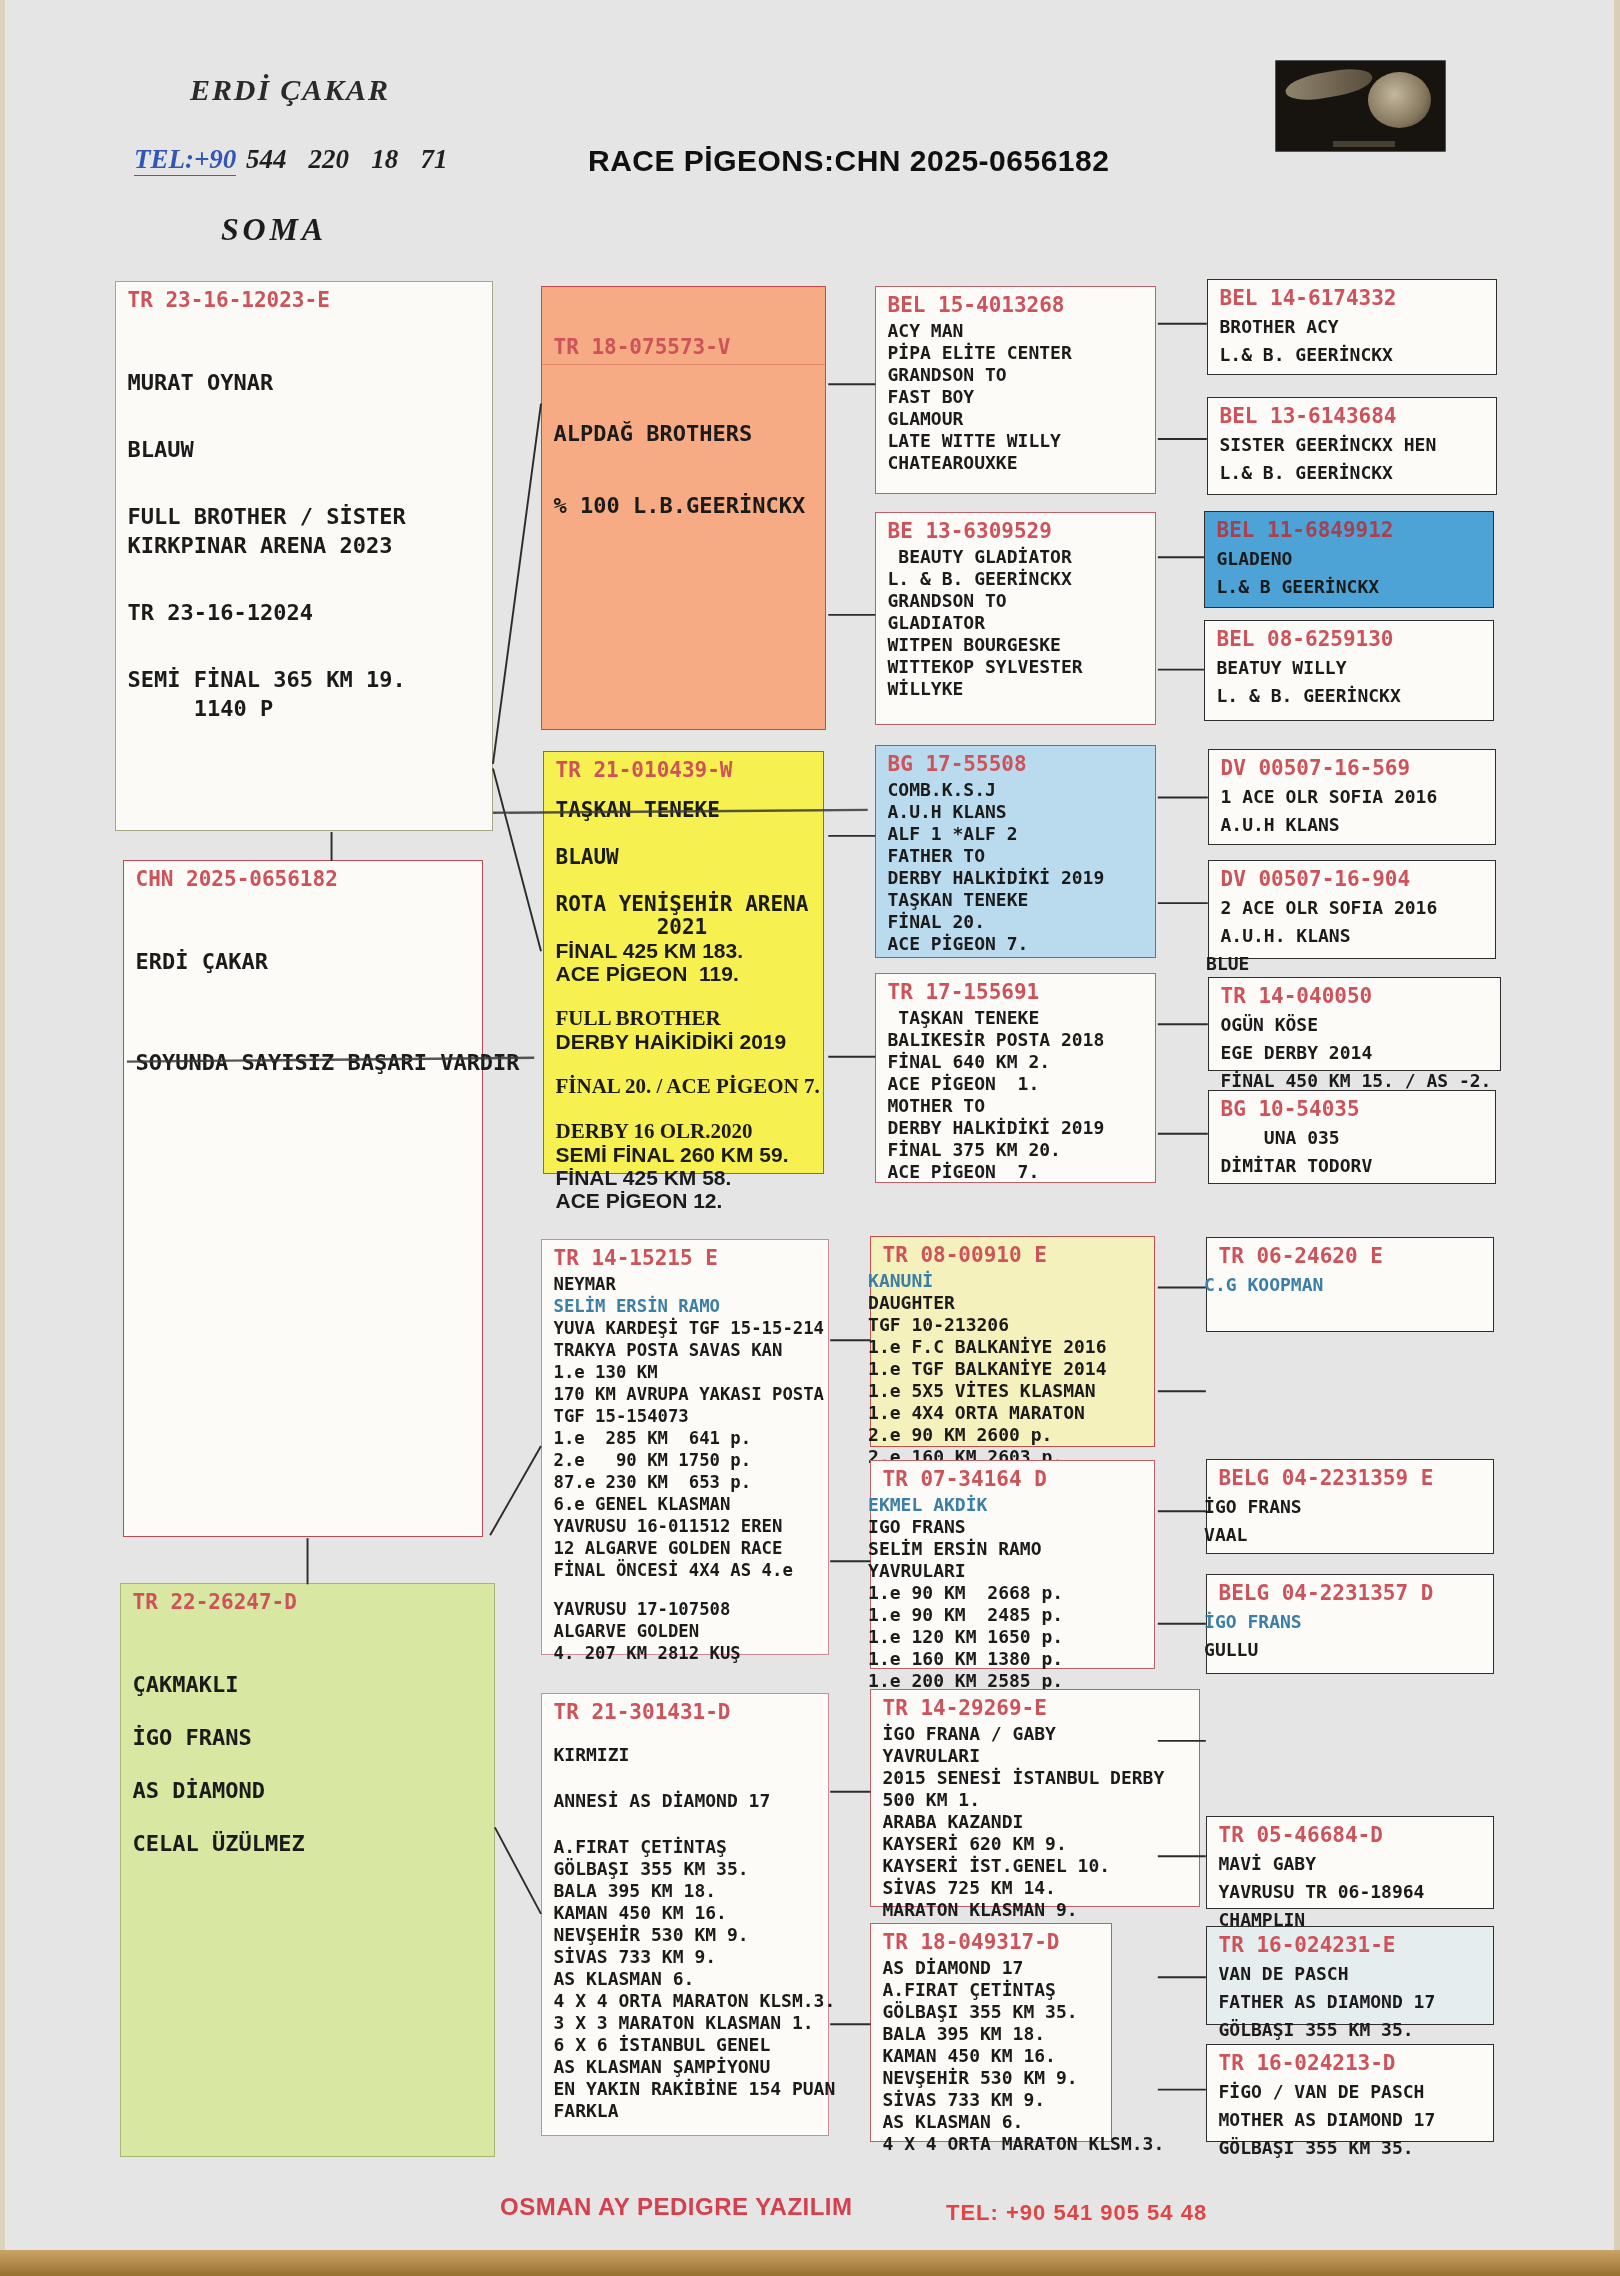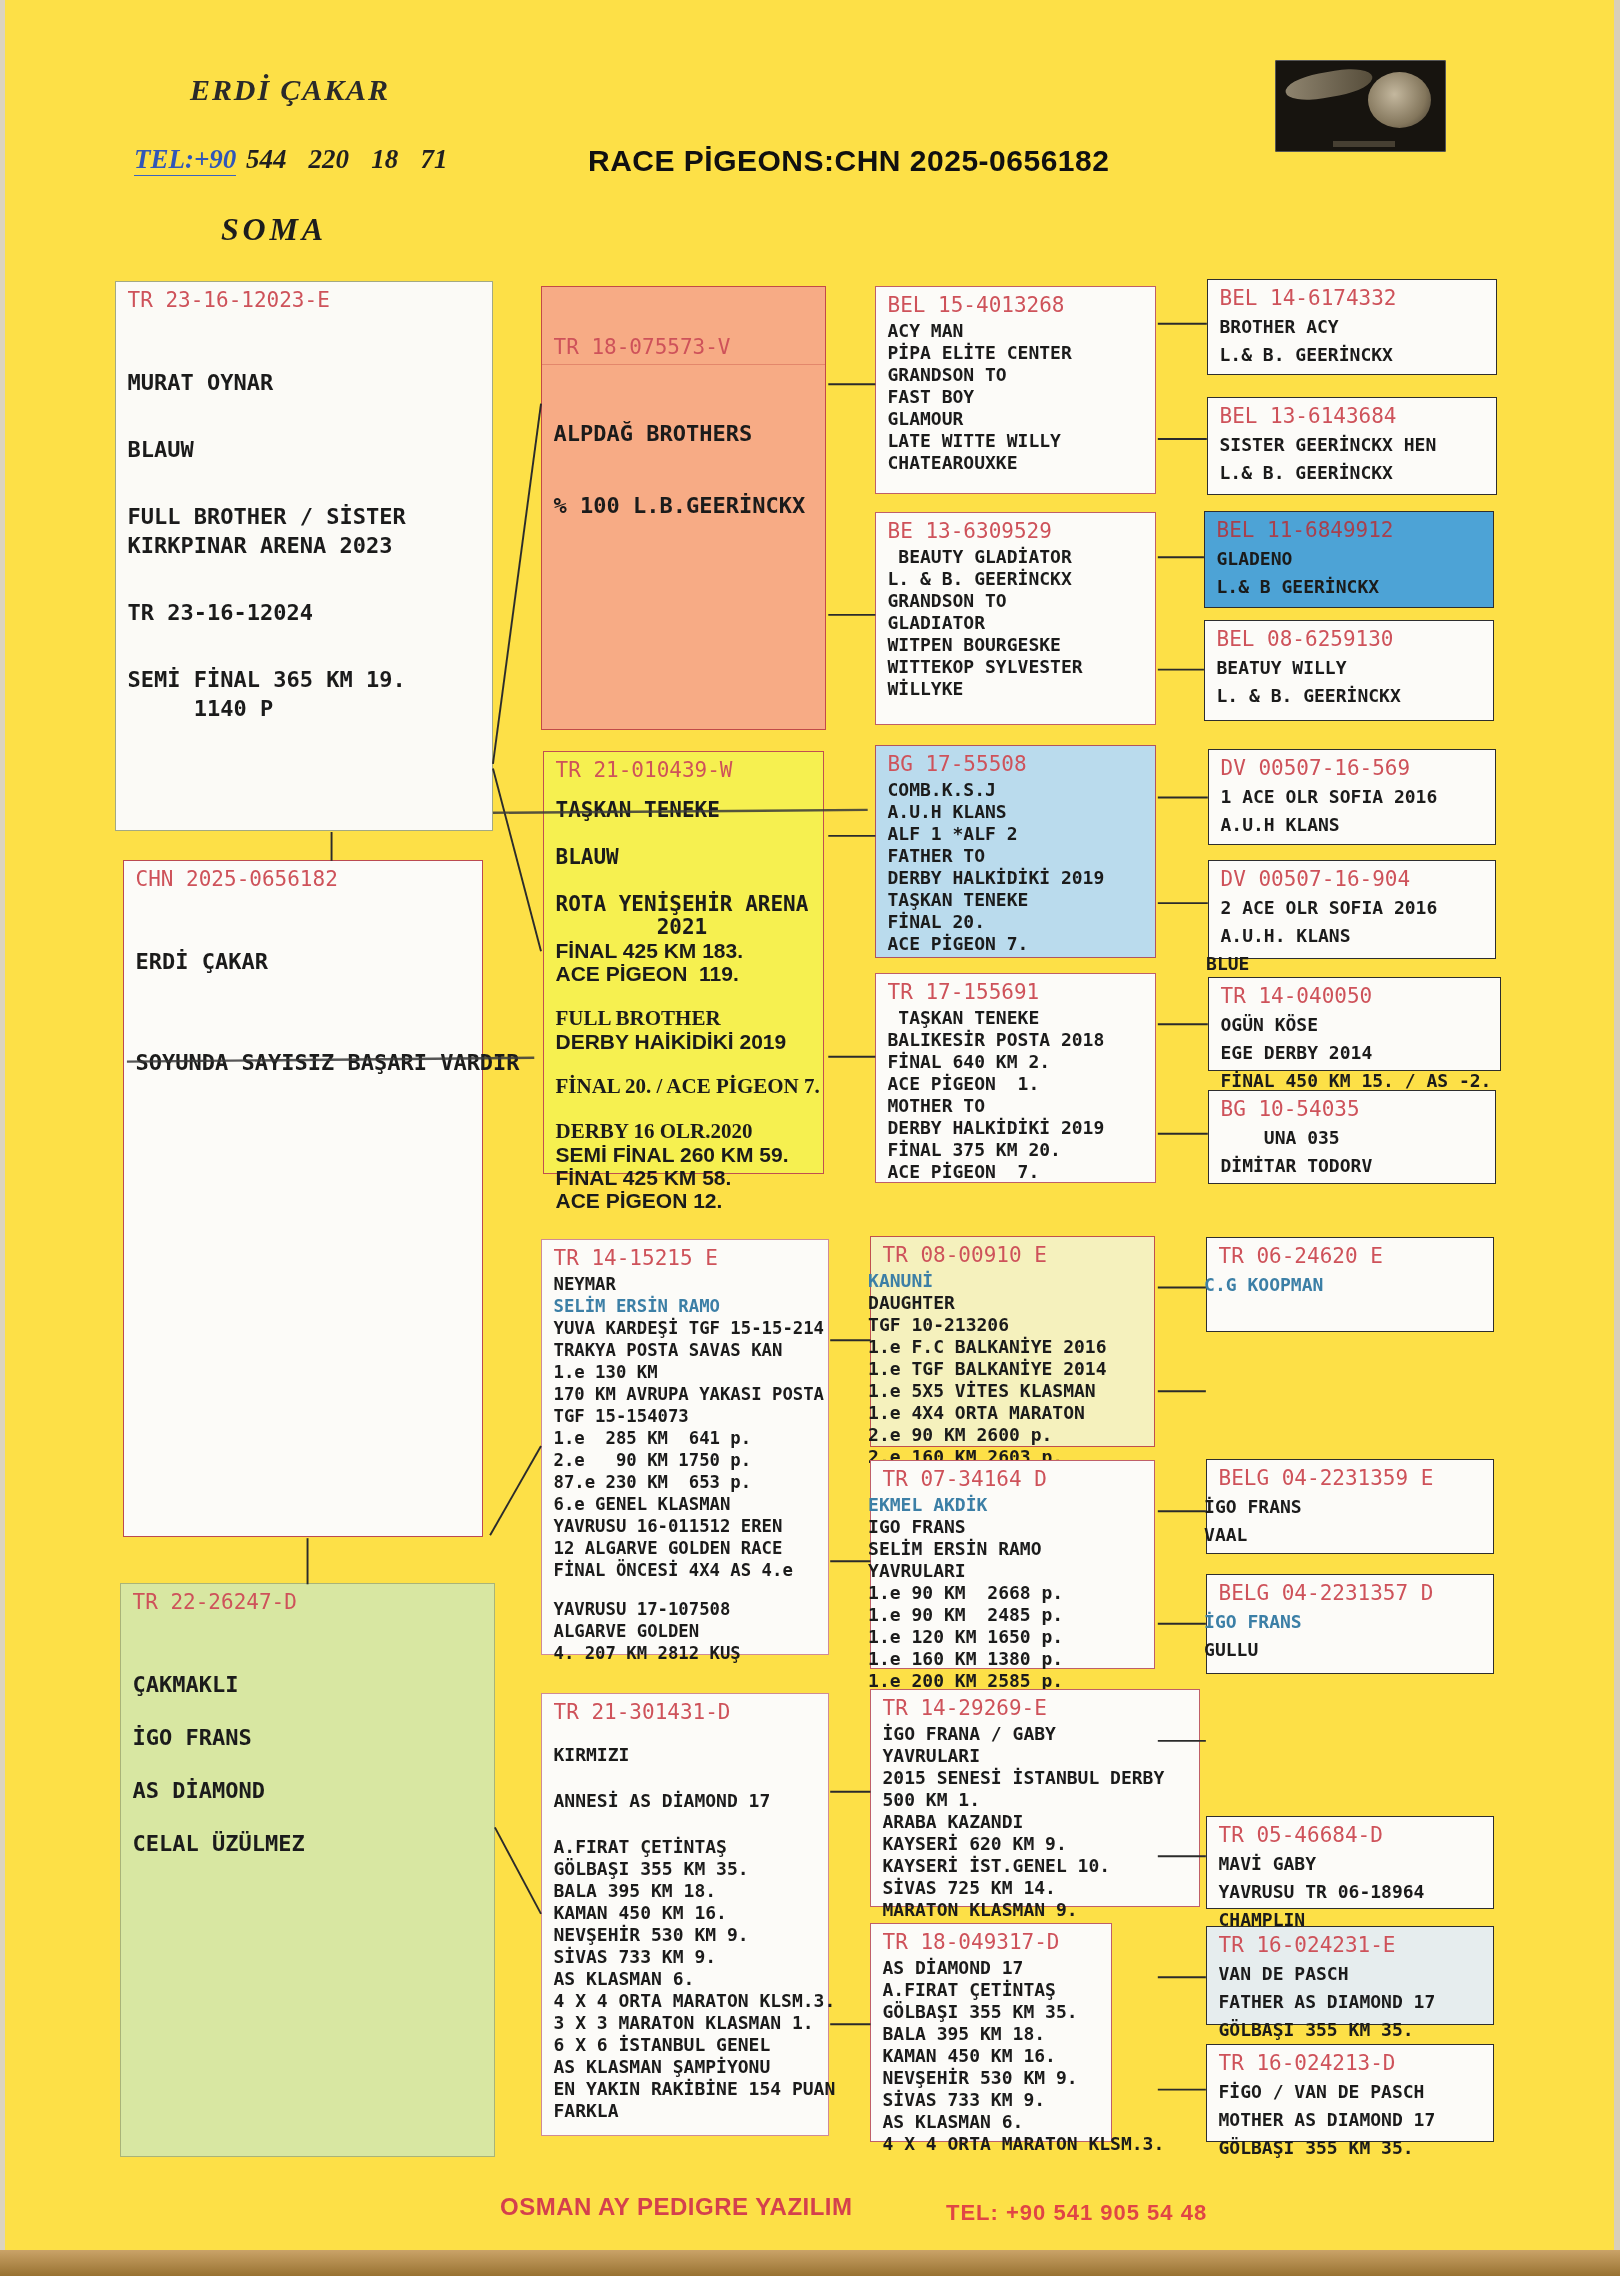--- a/index.html
+++ b/index.html
@@ -1,16 +1,16 @@
 <!DOCTYPE html>
 <html><head>
 <meta charset="utf-8">
 <style>
   html,body{margin:0;padding:0;background:#777;}
-  .page{position:relative;width:1621px;height:2277px;background:#fde047;overflow:hidden;
+  .page{position:relative;width:1621px;height:2277px;background:#e5e5e5;overflow:hidden;
         font-family:"DejaVu Sans Mono",monospace;}
   
   .owner{position:absolute;left:190px;top:73px;font-family:"Liberation Serif",serif;
          font-style:italic;font-weight:bold;font-size:30px;letter-spacing:1.9px;color:#2a2a2a;}
   .telline{position:absolute;left:134px;top:144px;font-family:"Liberation Serif",serif;
            font-style:italic;font-weight:bold;font-size:27px;color:#1f1f1f;}
   .tel-label{color:#3056b8;border-bottom:1.9px solid #3b63c0;padding-bottom:1px;}
   .tel-number{word-spacing:15.4px;margin-left:9.6px;}
   .main-title{position:absolute;left:588px;top:144px;font-family:"Liberation Sans",sans-serif;
               font-weight:bold;font-size:30px;color:#101010;letter-spacing:0.5px;}
@@ -19,21 +19,21 @@
   
   .logo{position:absolute;left:1275px;top:60px;width:171px;height:92px;background:#17140f;
         border-radius:1.9px;overflow:hidden;box-shadow:0 0 0 1px #555 inset;}
   .logo .moon{position:absolute;right:15.4px;top:11.5px;width:63px;height:56px;border-radius:50%;
         background:radial-gradient(circle at 42% 40%,#d3c6ab,#8d7f63 62%,#3a3226 100%);opacity:.92;}
   .logo .streak{position:absolute;left:9.6px;top:11.5px;width:88px;height:25px;border-radius:45%/55%;
         background:linear-gradient(100deg,#b8ab90,#6a5f48);transform:rotate(-10deg);opacity:.75;}
   .logo .caption{position:absolute;bottom:4.8px;left:34%;width:36%;height:5.8px;background:#6d6250;opacity:.55;}
   
   .box{position:absolute;background:#fcfbf8;border:1.9px solid #bf5f68;box-sizing:border-box;}
-  .ring{font-weight:normal;font-size:21px;line-height:25px;color:#ce525a;padding:5.8px 11.5px 0;white-space:pre;}
+  .ring{font-weight:bold;font-size:21px;line-height:25px;color:#ce525a;padding:5.8px 11.5px 0;white-space:pre;}
   .content{padding:1.9px 11.5px;font-weight:bold;color:#1b1b1b;}
   .line{white-space:pre;}
   .blue{color:#3c7fa6;}
   .sans{font-family:"Liberation Sans",sans-serif;}
   .mleft{margin-left:-14.4px;}
   .g12{margin-top:22px;font-family:Liberation Serif, serif;}.g15{margin-top:14.4px;}.g18{margin-top:17.3px;}.g25{margin-top:24px;}
   .g40{margin-top:38px;}.g45{margin-top:43px;}.g55{margin-top:53px;}.g75{margin-top:72px;}
   .f23 .content{font-size:22px;line-height:29px;}
   .f22 .content{font-size:21px;line-height:23px;}
   .f19 .content{font-size:18px;line-height:22px;}

